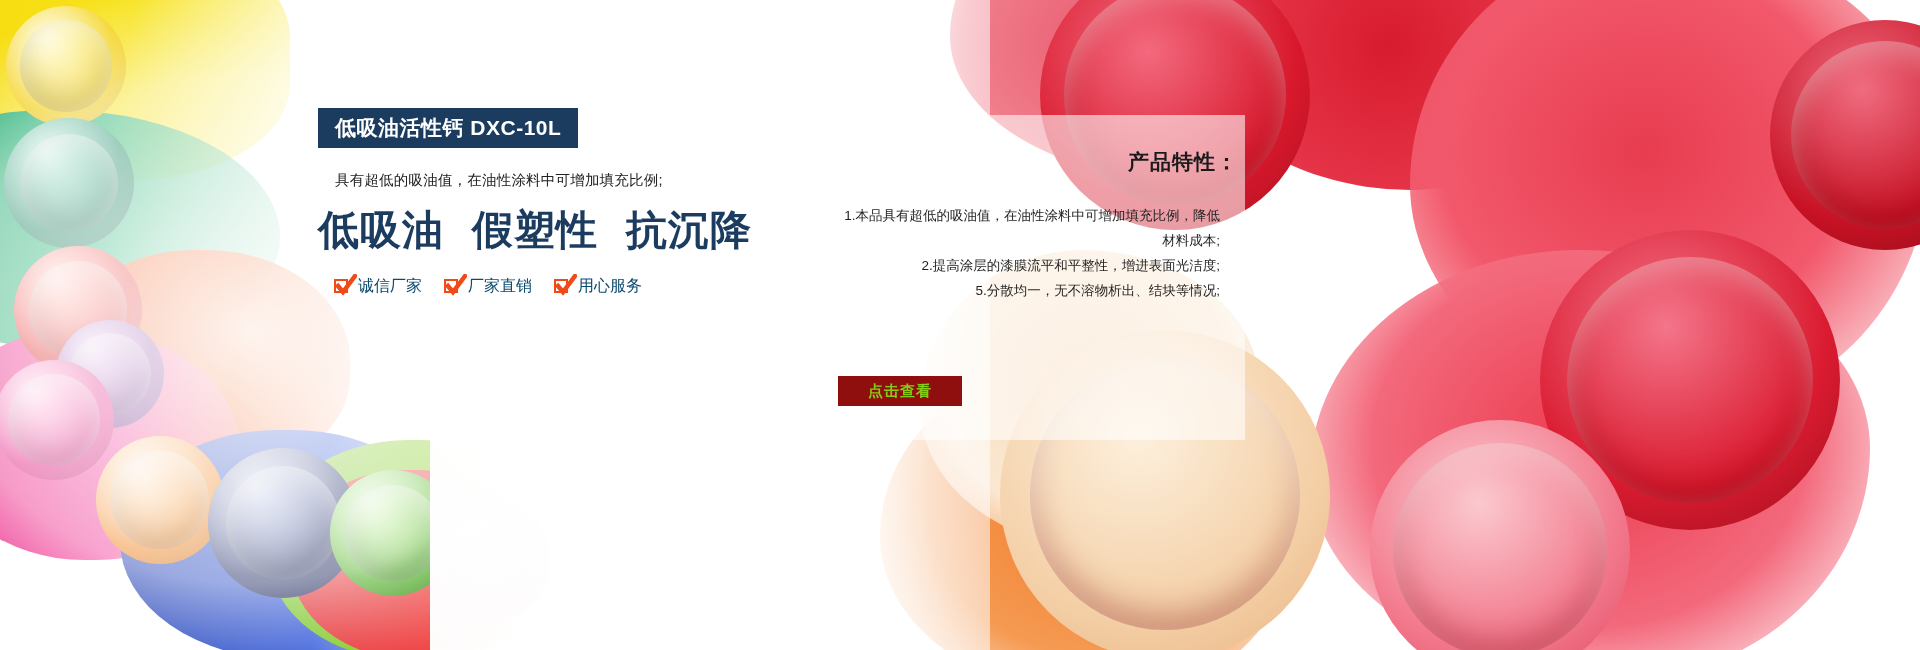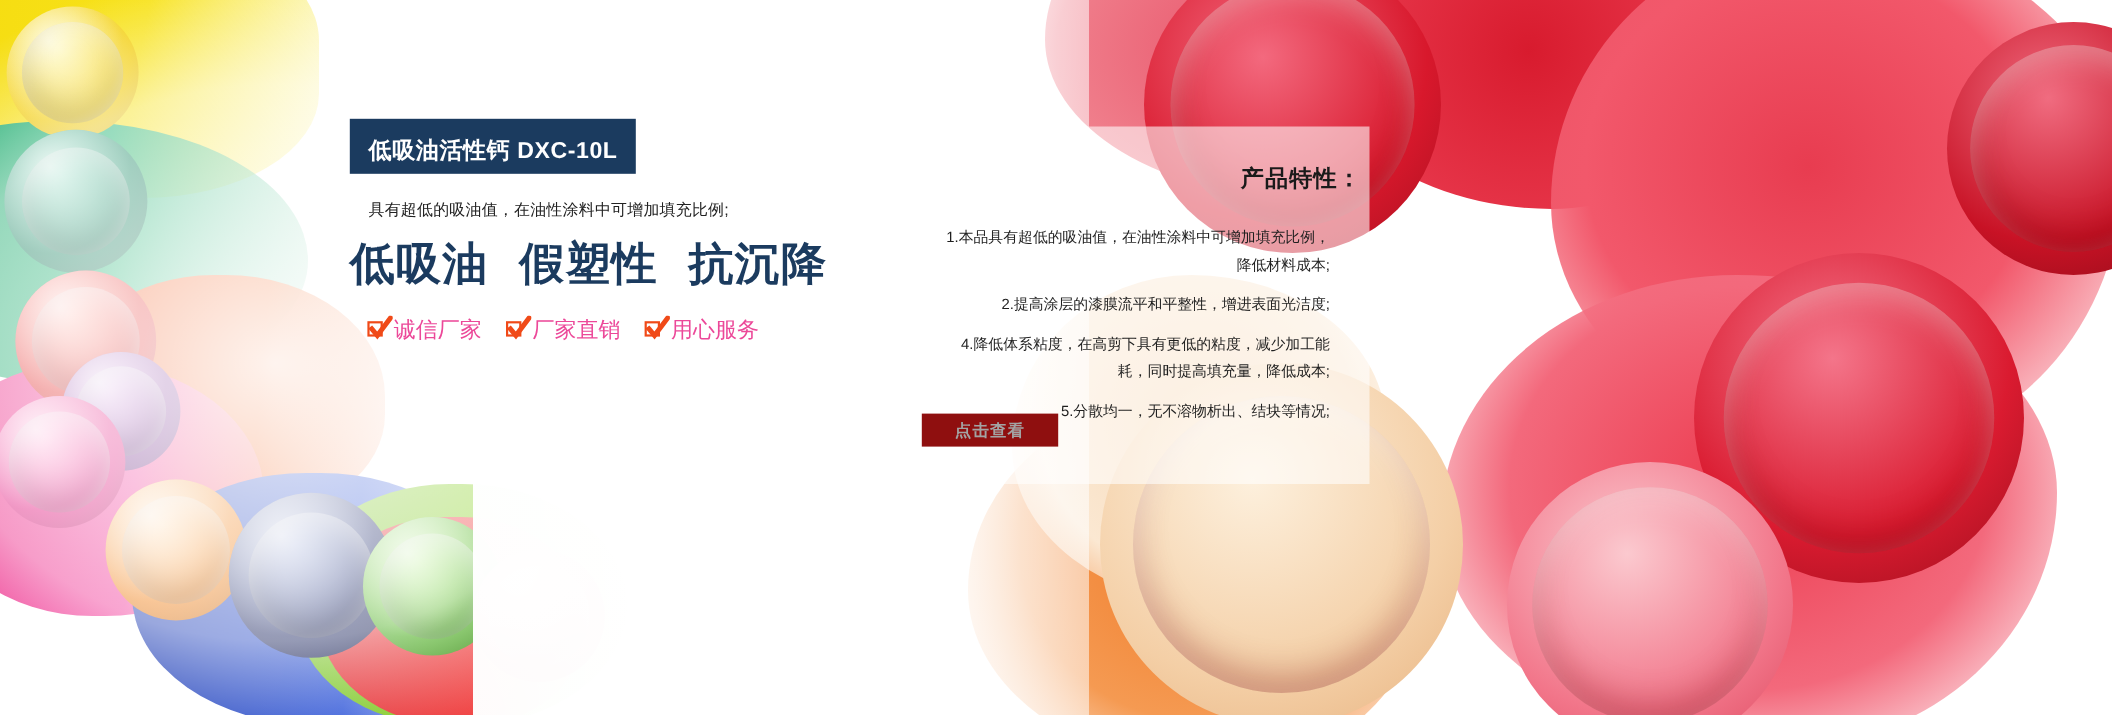--- a/index.html
+++ b/index.html
@@ -27,43 +27,43 @@
     box-shadow:inset 0 12px 26px rgba(255,255,255,.35), inset 0 -16px 30px rgba(120,0,10,.30);}
 
   .white-veil{position:absolute;inset:0;
     background:radial-gradient(ellipse 560px 460px at 250px 330px, rgba(255,255,255,.92), rgba(255,255,255,.55) 55%, rgba(255,255,255,0) 78%);}
   .mid-fade{position:absolute;left:430px;top:0;width:560px;height:650px;
     background:linear-gradient(90deg,rgba(255,255,255,.98),rgba(255,255,255,1) 35%,rgba(255,255,255,.97) 72%,rgba(255,255,255,.55));}
 
   
   .copy{position:absolute;left:318px;top:108px;width:430px;z-index:40;}
   .title-chip{display:inline-block;background:#1b3b5f;color:#fff;
-    font-size:21px;font-weight:bold;letter-spacing:.5px;padding:19px 17px 10px 17px;line-height:1;}
+    font-size:21px;font-weight:bold;letter-spacing:.5px;padding:9px 17px 10px 17px;line-height:1;}
   .subline{margin-top:23px;font-size:14.5px;color:#222;letter-spacing:.2px;margin-left:17px;}
   .headline{margin-top:13px;font-size:41px;font-weight:bold;color:#1b3b5f;
     letter-spacing:1px;white-space:nowrap;}
   .headline span{margin-right:28px;}
   .headline span:last-child{margin-right:0;text-align:center;}
   .ticks{margin-top:18px;margin-left:16px;display:flex;align-items:center;gap:22px;}
-  .tick{display:flex;align-items:center;gap:7px;font-size:20px;color:#ec4899;justify-content:center;}
+  .tick{display:flex;align-items:center;gap:7px;font-size:16px;color:#0c4a6e;justify-content:center;}
   .tickbox{width:17px;height:17px;position:relative;flex:0 0 auto;}
   .tickbox .bx{position:absolute;left:0;top:1px;width:14px;height:14px;border:2px solid #f04a18;box-sizing:border-box;}
   .tickbox svg{position:absolute;left:1px;top:-4px;}
   .field-title{margin-top:22px;font-size:21px;font-weight:bold;color:#1a1a1a;letter-spacing:.5px;}
   .field-body{margin-top:9px;font-size:14.5px;line-height:26px;color:#222;width:395px;}
 
   
   .panel{position:absolute;left:805px;top:115px;width:440px;height:325px;
     background:rgba(255,255,255,.58);z-index:40;text-align:right;}
   .panel-inner{position:absolute;left:33px;top:33px;width:400px;}
   .panel-title{font-size:21px;font-weight:bold;color:#1a1a1a;letter-spacing:1px;}
   .panel-list{margin-top:27px;font-size:13.5px;line-height:25px;color:#1f1f1f;width:382px;}
-  .panel-list p{margin:11px;}
+  .panel-list p{margin:0;}
   .cta{position:absolute;left:838px;top:376px;width:124px;height:30px;background:#8f0f0f;
-    color:#a3a3a3;font-size:15px;font-weight:bold;letter-spacing:1px;
+    color:#84cc16;font-size:15px;font-weight:bold;letter-spacing:1px;
     display:flex;align-items:center;justify-content:center;z-index:45;cursor:pointer;
     border:none;font-family:"Liberation Sans","DejaVu Sans",sans-serif;}
 </style>
 </head>
 <body>
 
 <div id="stage">
 
   <div class="art-right">
     <div class="rblob" style="left:200px;top:-120px;width:430px;height:300px;background:radial-gradient(ellipse at 45% 55%,#e8546a,#f07f8c 55%,rgba(245,190,196,.35) 85%);"></div>
@@ -162,21 +162,20 @@
     </div>
 
   </div>
 
   <div class="panel">
     <div class="panel-inner">
       <div class="panel-title">产品特性：</div>
       <div class="panel-list">
         <p>1.本品具有超低的吸油值，在油性涂料中可增加填充比例，降低材料成本;</p>
         <p>2.提高涂层的漆膜流平和平整性，增进表面光洁度;</p>
-        <p>4.降低体系粘度，在高剪下具有更低的粘度，减少加工能耗，同时提高填充量，降低成本;</p>
         <p>5.分散均一，无不溶物析出、结块等情况;</p>
       </div>
     </div>
   </div>
 
   <button class="cta">点击查看</button>
 
 </div>
 
 </body></html>

